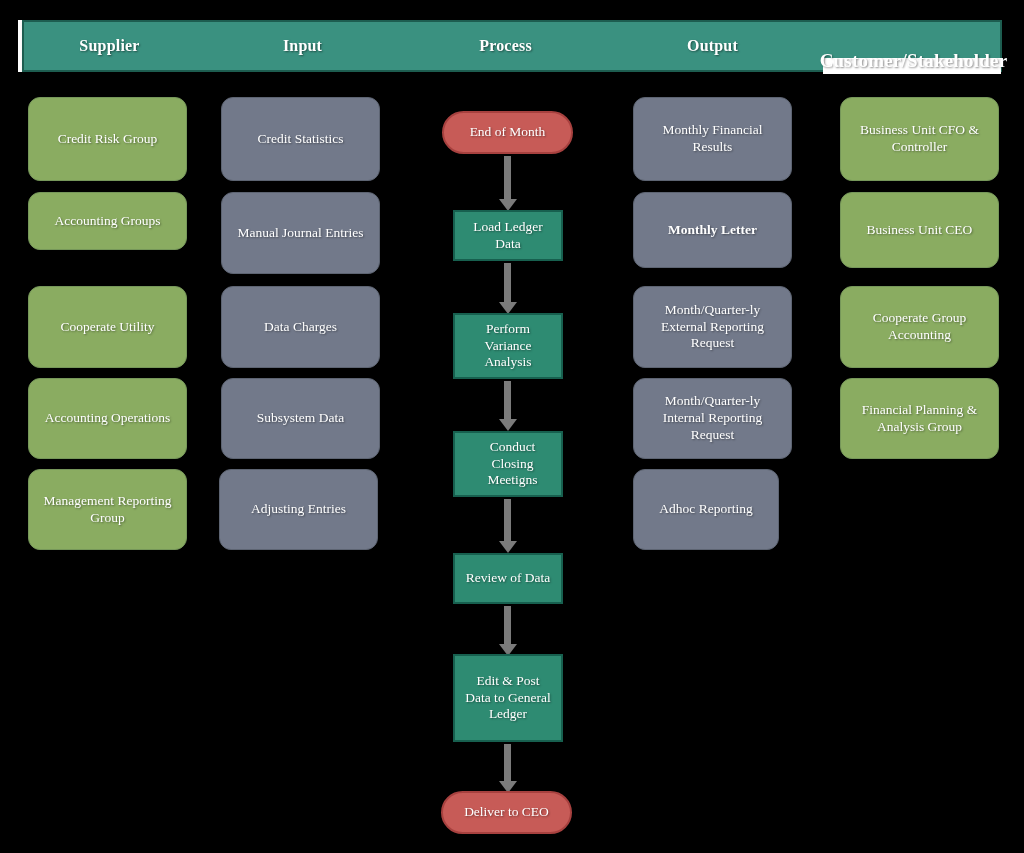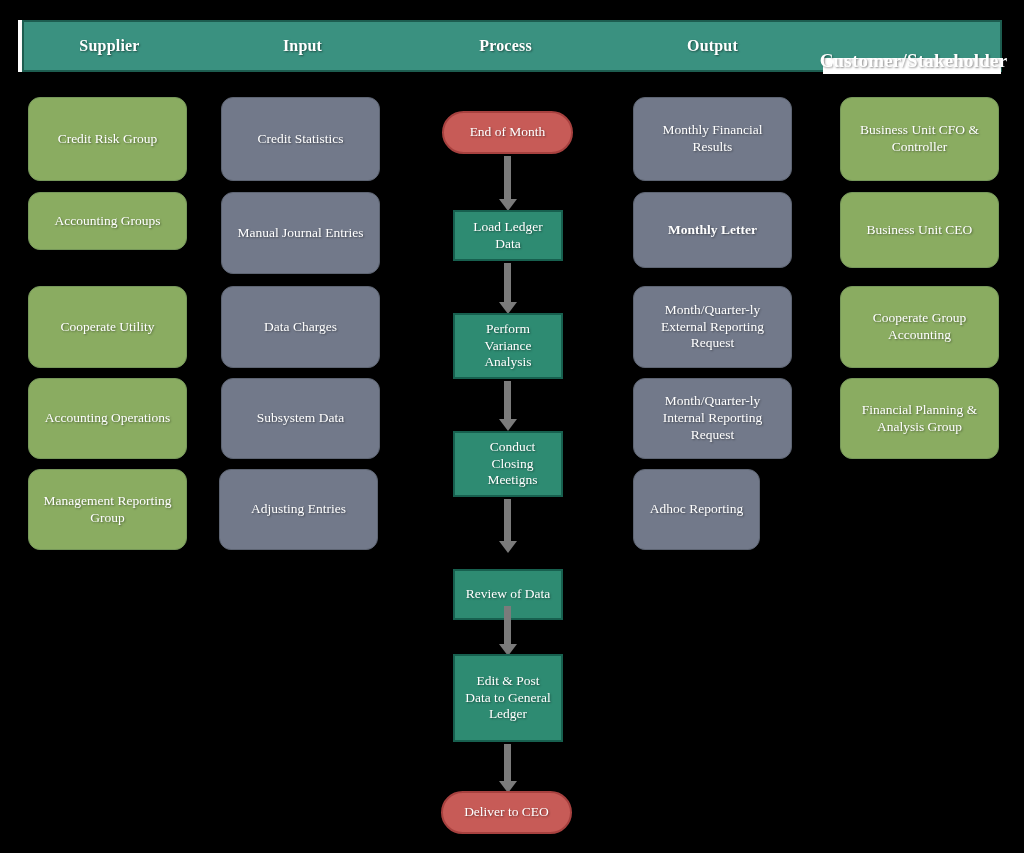--- a/index.html
+++ b/index.html
@@ -137,34 +137,34 @@
   <div class="arrow" style="left:504px;top:263px;height:40px;"></div>
 
   <div class="node teal" style="left:453px;top:313px;width:110px;height:66px;">Perform Variance Analysis</div>
 
   <div class="arrow" style="left:504px;top:381px;height:39px;"></div>
 
   <div class="node teal" style="left:453px;top:431px;width:110px;height:66px;padding-left:17px;">Conduct Closing Meetigns</div>
 
   <div class="arrow" style="left:504px;top:499px;height:43px;"></div>
 
-  <div class="node teal" style="left:453px;top:553px;width:110px;height:51px;margin-top:16px;">Review of Data</div>
+  <div class="node teal" style="left:453px;top:553px;width:110px;height:51px;">Review of Data</div>
 
   <div class="arrow" style="left:504px;top:606px;height:39px;"></div>
 
   <div class="node teal" style="left:453px;top:654px;width:110px;height:88px;">Edit &amp; Post Data to General Ledger</div>
 
   <div class="arrow" style="left:504px;top:744px;height:38px;"></div>
 
   <div class="node red" style="left:441px;top:791px;width:131px;height:43px;">Deliver to CEO</div>
 
   <div class="node gray" style="left:633px;top:97px;width:159px;height:84px;">Monthly Financial Results</div>
   <div class="node gray" style="left:633px;top:192px;width:159px;height:76px;font-weight:bold;">Monthly Letter</div>
   <div class="node gray" style="left:633px;top:286px;width:159px;height:82px;">Month/Quarter-ly External Reporting Request</div>
   <div class="node gray" style="left:633px;top:378px;width:159px;height:81px;">Month/Quarter-ly Internal Reporting Request</div>
-  <div class="node gray" style="left:633px;top:469px;width:127px;height:81px;">Adhoc Reporting</div>
+  <div class="node gray" style="left:633px;top:469px;width:146px;height:81px;">Adhoc Reporting</div>
 
   <div class="node green" style="left:840px;top:97px;width:159px;height:84px;">Business Unit CFO &amp; Controller</div>
   <div class="node green" style="left:840px;top:192px;width:159px;height:76px;">Business Unit CEO</div>
   <div class="node green" style="left:840px;top:286px;width:159px;height:82px;">Cooperate Group Accounting</div>
   <div class="node green" style="left:840px;top:378px;width:159px;height:81px;">Financial Planning &amp; Analysis Group</div>
 
 </div>
 
 </body></html>

